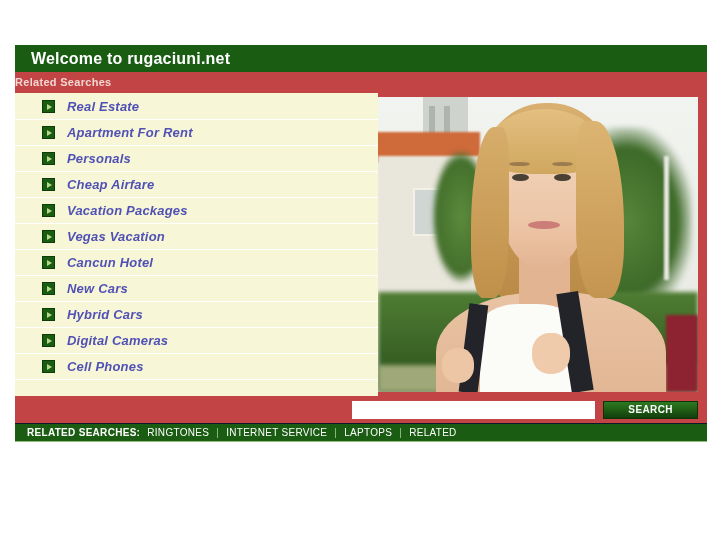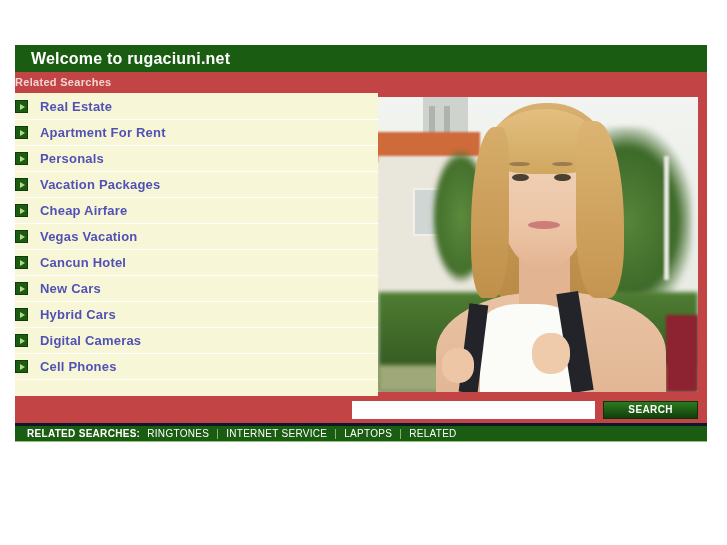--- a/index.html
+++ b/index.html
@@ -67,23 +67,25 @@
     width: 363px;
     background: #f7f7d8;
     box-sizing: border-box;
     padding-top: 1px;
   }
 
   .link-row {
     height: 26px;
     display: flex;
     align-items: center;
+    padding-left: 27px;
     border-bottom: 1px solid #ffffff;
     box-sizing: border-box;
     background: #f7f7d8;
+    font-style: italic;
   }
 
   .arrow-icon {
     width: 13px;
     height: 13px;
     background: #1a5c12;
     border: 1px solid #0e3c08;
     display: inline-block;
     position: relative;
     flex: 0 0 auto;
@@ -294,21 +296,21 @@
     font-weight: bold;
     letter-spacing: 0.4px;
     cursor: pointer;
     line-height: 16px;
   }
 
   
   .footer-bar {
     height: 19px;
     background: #1a5c12;
-    border-top: 3px solid #0f172a;
+    border-top: 1px solid #0f172a;
     border-bottom: 1px solid #8fbf7a;
     display: flex;
     align-items: center;
     padding-left: 12px;
     box-sizing: border-box;
     color: #ffffff;
     font-size: 10px;
     letter-spacing: 0.3px;
   }
   .footer-label {
@@ -364,25 +366,25 @@
         <div class="link-row">
           <span class="arrow-icon"></span>
           <span class="link-label">Apartment For Rent</span>
         </div>
         <div class="link-row">
           <span class="arrow-icon"></span>
           <span class="link-label">Personals</span>
         </div>
         <div class="link-row">
           <span class="arrow-icon"></span>
+          <span class="link-label">Cheap Airfare</span>
+        </div>
+        <div class="link-row">
+          <span class="arrow-icon"></span>
           <span class="link-label">Vacation Packages</span>
-        </div>
-        <div class="link-row">
-          <span class="arrow-icon"></span>
-          <span class="link-label">Cheap Airfare</span>
         </div>
         <div class="link-row">
           <span class="arrow-icon"></span>
           <span class="link-label">Vegas Vacation</span>
         </div>
         <div class="link-row">
           <span class="arrow-icon"></span>
           <span class="link-label">Cancun Hotel</span>
         </div>
         <div class="link-row">

